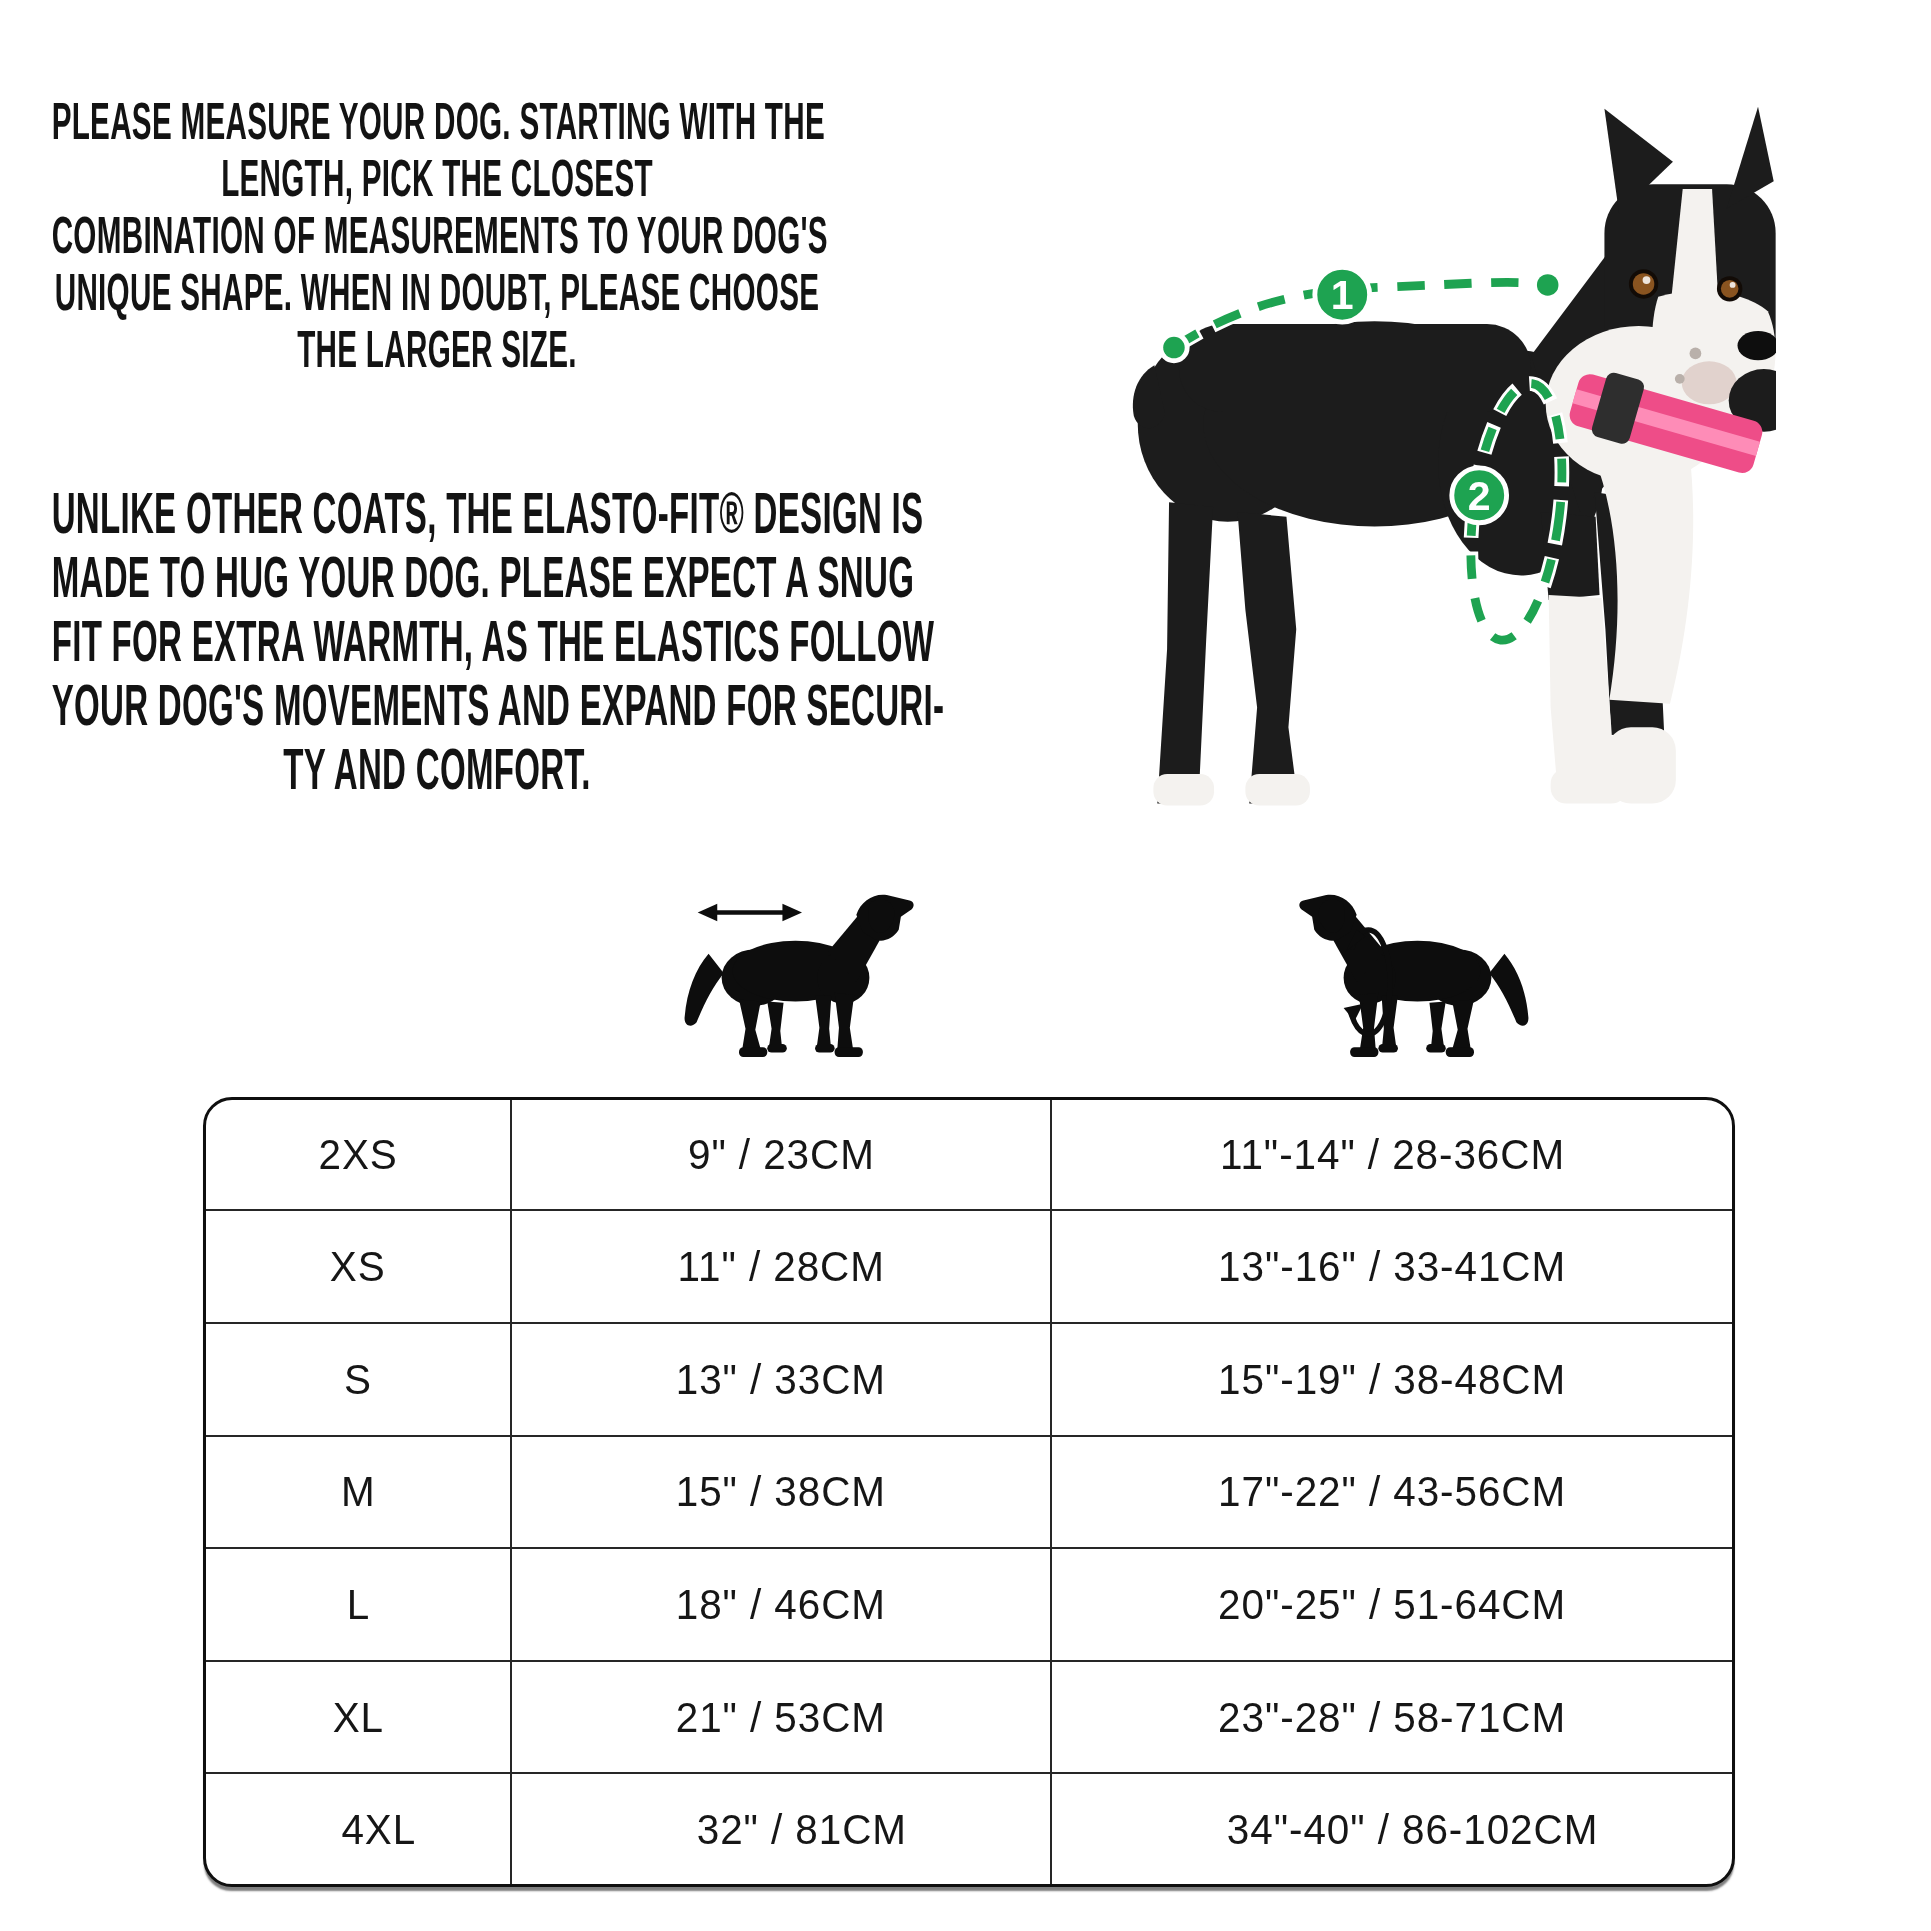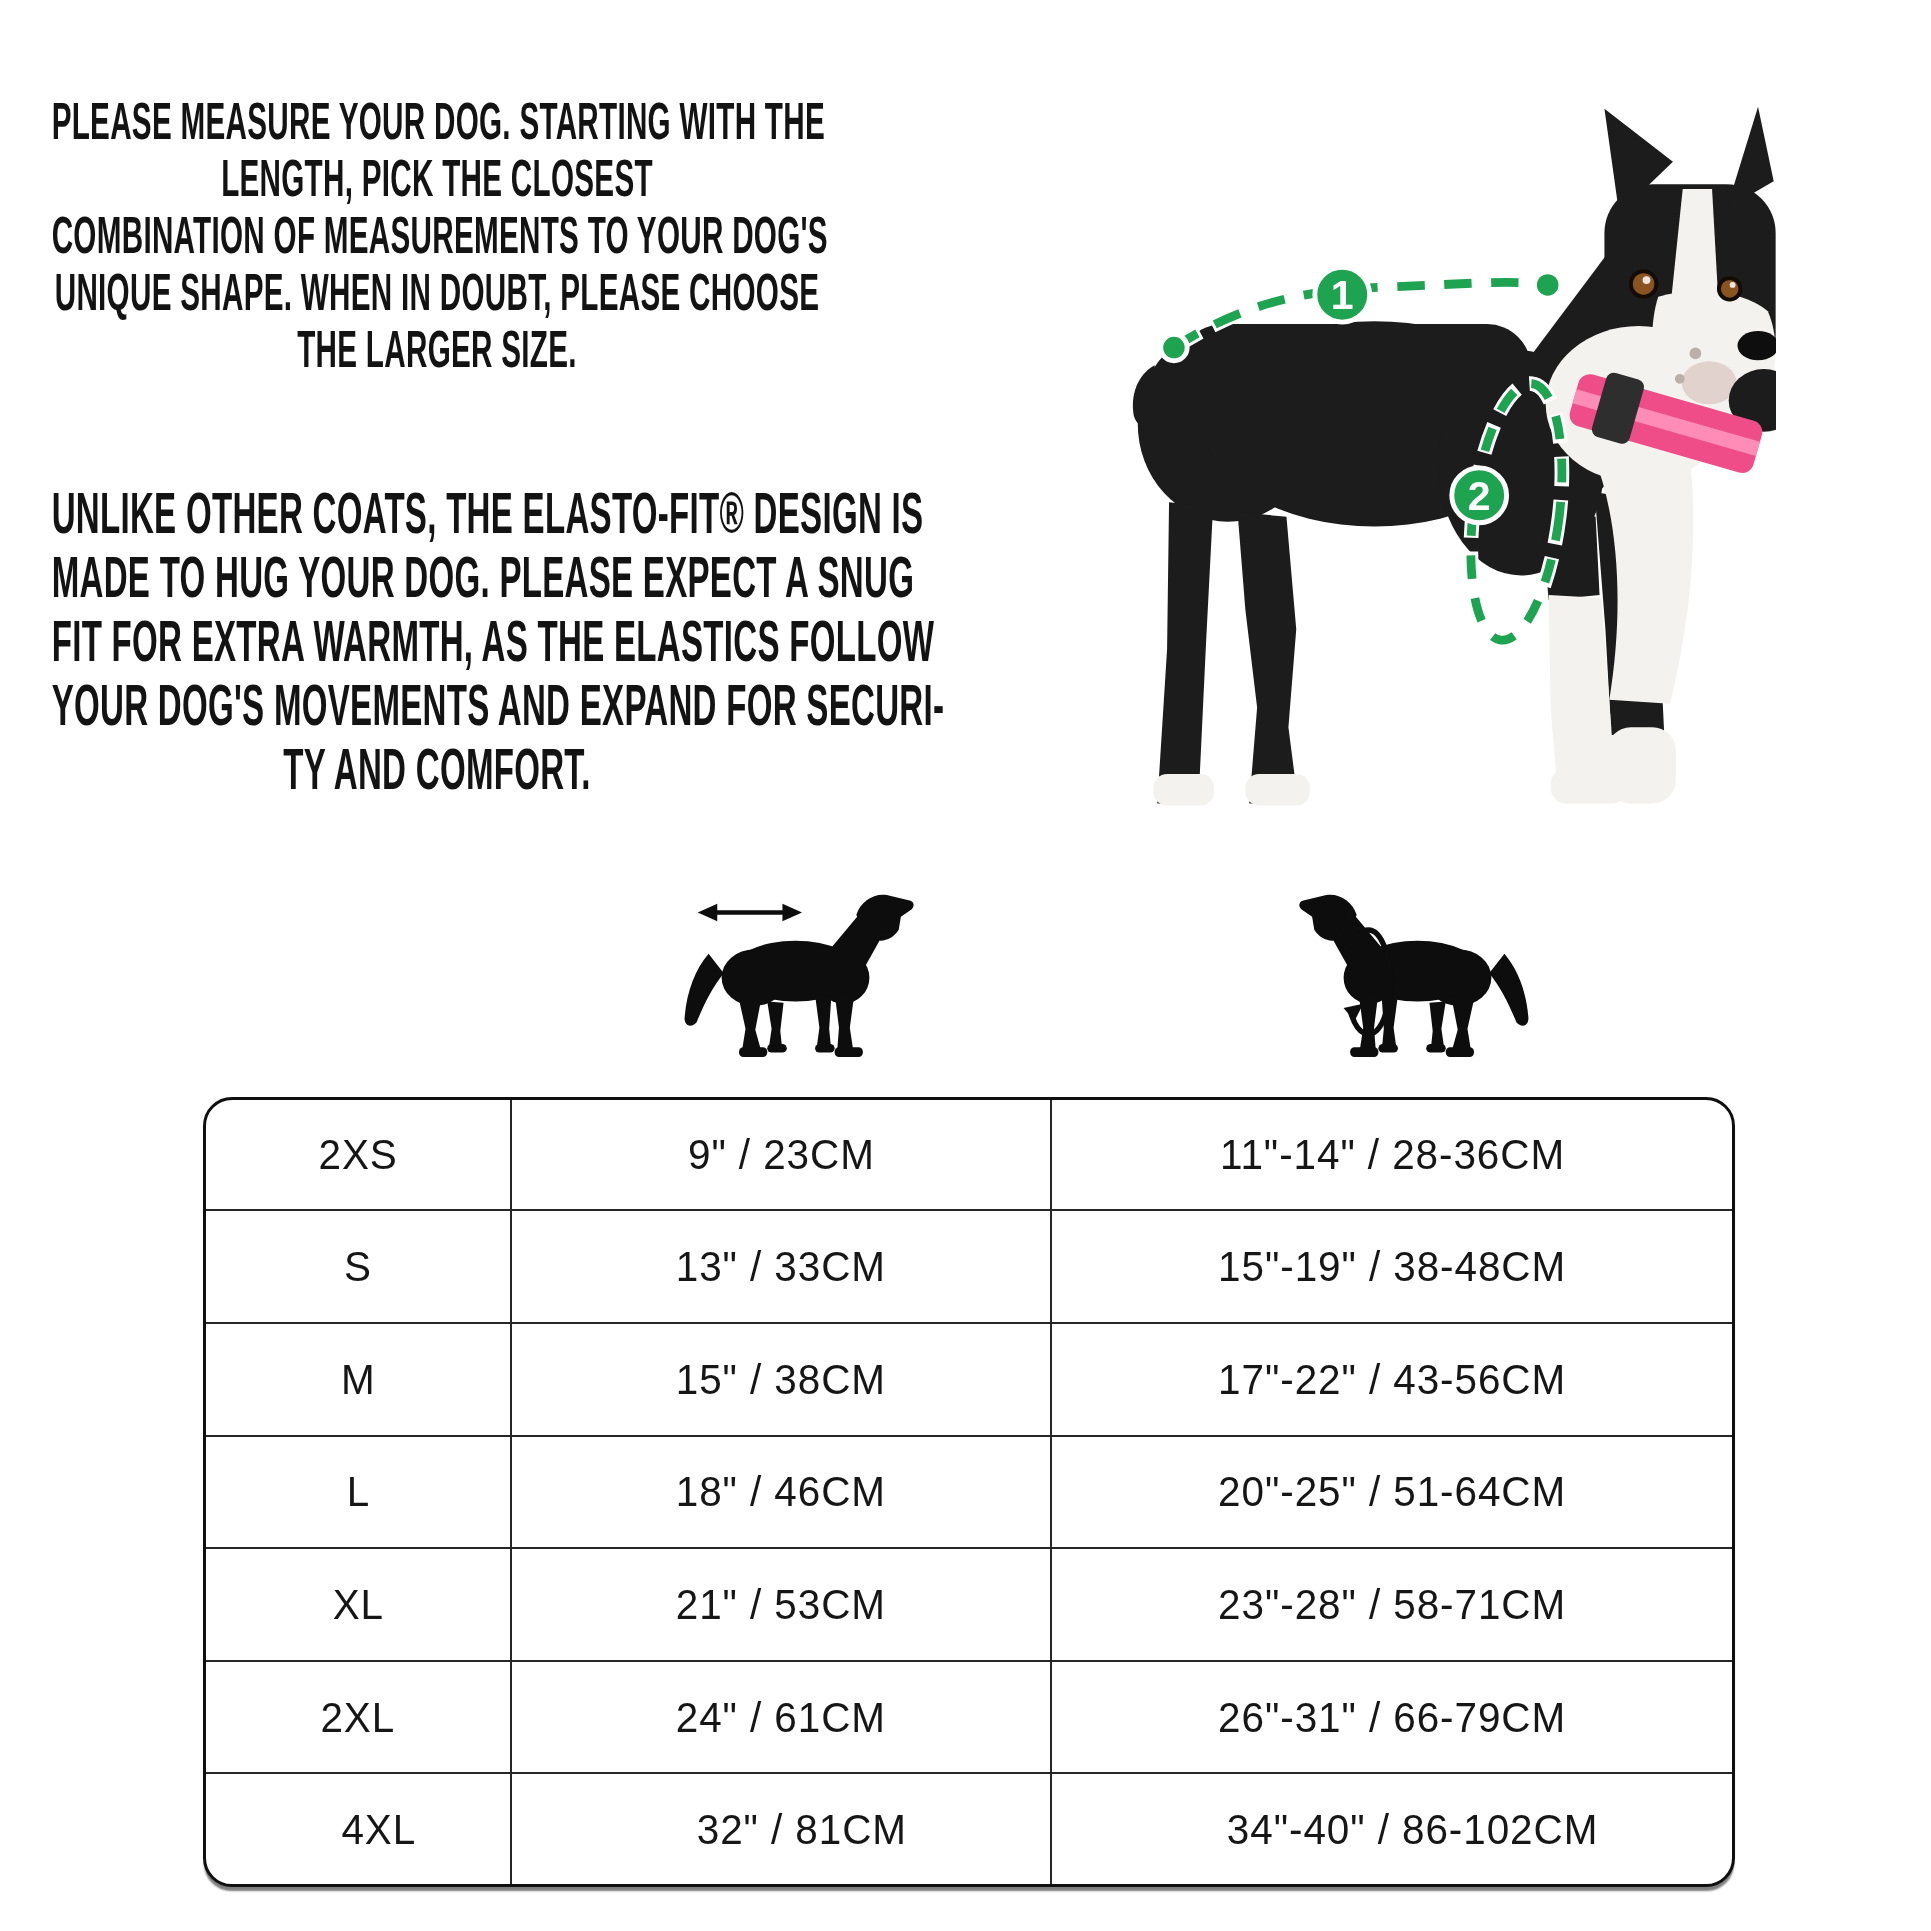--- a/index.html
+++ b/index.html
@@ -199,45 +199,45 @@
           <col style="width:35.4%">
           <col style="width:44.6%">
         </colgroup>
       <tbody>
         <tr>
           <td><span class="cellv">2XS</span></td>
           <td><span class="cellv">9" / 23CM</span></td>
           <td><span class="cellv">11"-14" / 28-36CM</span></td>
         </tr>
         <tr>
+          <td><span class="cellv">XS</span></td>
+          <td><span class="cellv">11" / 28CM</span></td>
+          <td><span class="cellv">13"-16" / 33-41CM</span></td>
+        </tr>
+        <tr>
           <td><span class="cellv">S</span></td>
           <td><span class="cellv">13" / 33CM</span></td>
           <td><span class="cellv">15"-19" / 38-48CM</span></td>
         </tr>
         <tr>
           <td><span class="cellv">M</span></td>
           <td><span class="cellv">15" / 38CM</span></td>
           <td><span class="cellv">17"-22" / 43-56CM</span></td>
         </tr>
         <tr>
           <td><span class="cellv">L</span></td>
           <td><span class="cellv">18" / 46CM</span></td>
           <td><span class="cellv">20"-25" / 51-64CM</span></td>
         </tr>
         <tr>
           <td><span class="cellv">XL</span></td>
           <td><span class="cellv">21" / 53CM</span></td>
           <td><span class="cellv">23"-28" / 58-71CM</span></td>
         </tr>
         <tr>
-          <td><span class="cellv">2XL</span></td>
-          <td><span class="cellv">24" / 61CM</span></td>
-          <td><span class="cellv">26"-31" / 66-79CM</span></td>
-        </tr>
-        <tr>
           <td><span class="cellv">4XL</span></td>
           <td><span class="cellv">32" / 81CM</span></td>
           <td><span class="cellv">34"-40" / 86-102CM</span></td>
         </tr>
       </tbody>
     </table>
   </div>
 
 </div>
 

